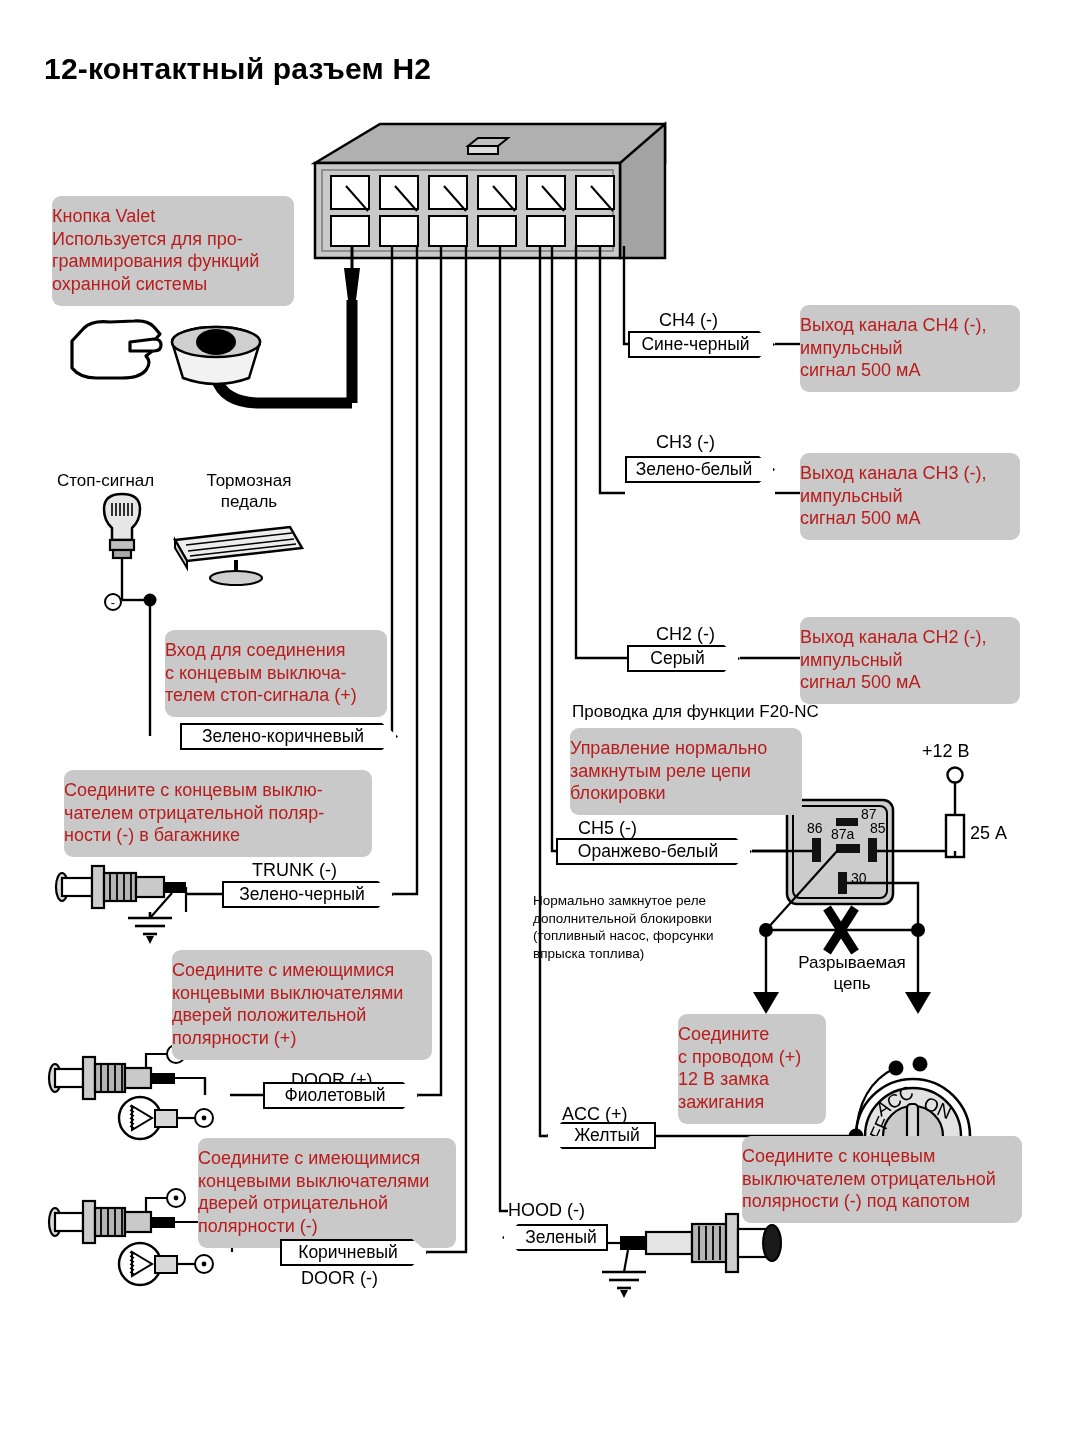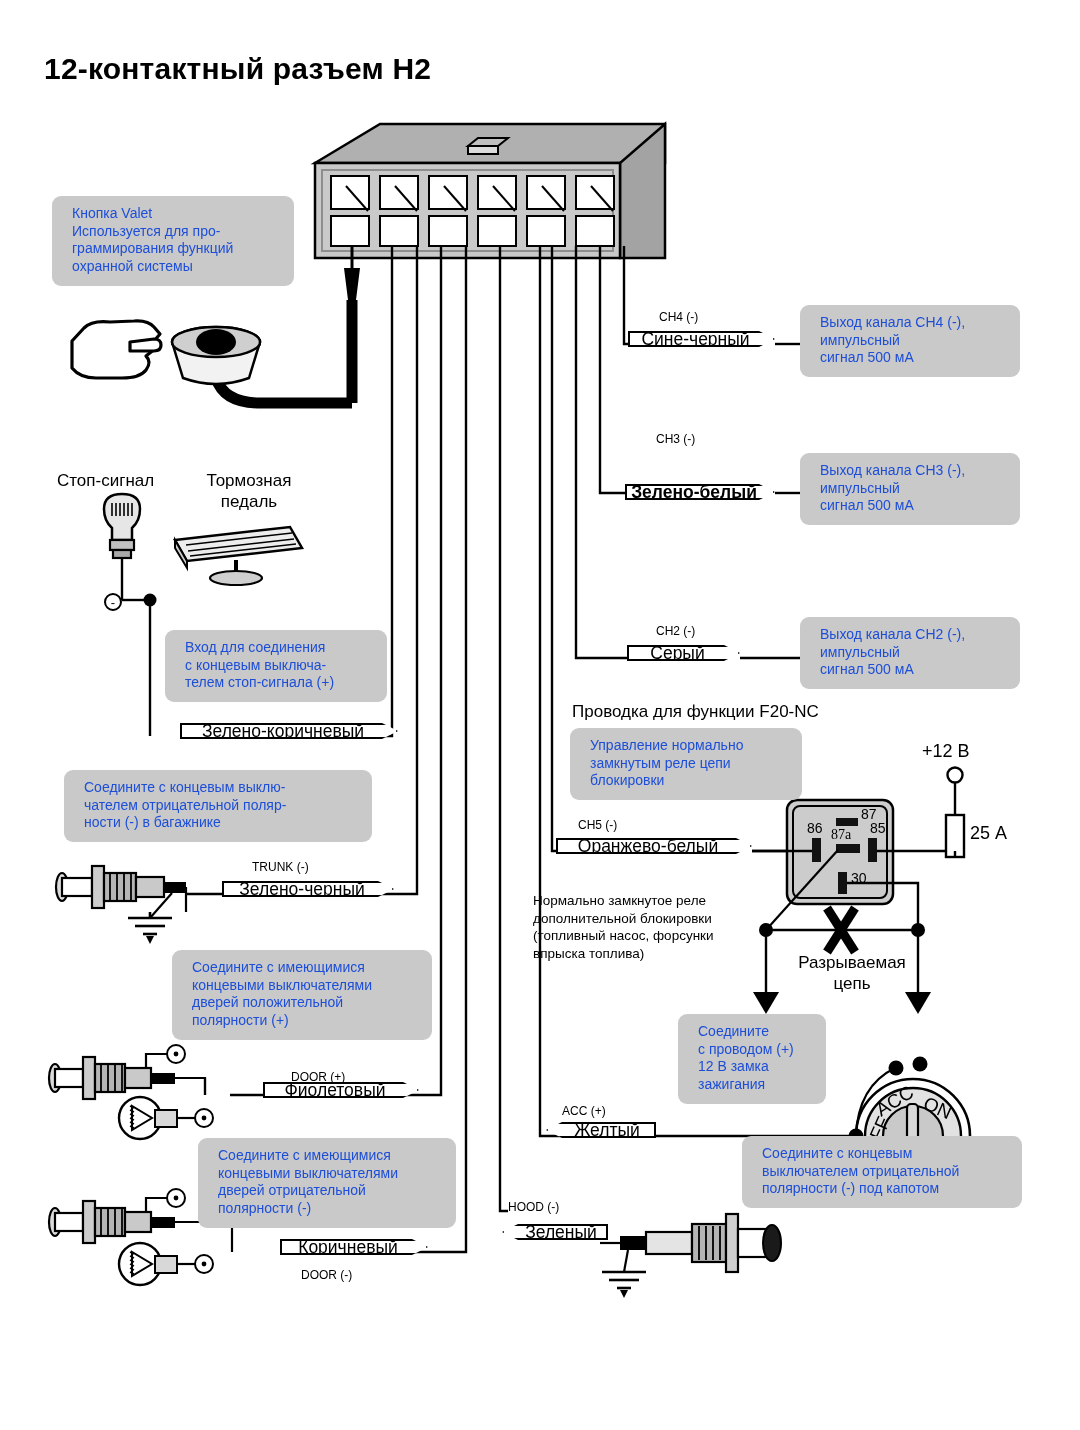--- a/index.html
+++ b/index.html
@@ -16,50 +16,50 @@
   }
   .abs{position:absolute;}
   .title{
     left:44px; top:52px;
     font-size:30px; font-weight:bold; letter-spacing:0.2px;
   }
   
   .note{
     background:#c9c9c9;
     border-radius:9px;
-    padding:9px 12px 10px 20px;
-    font-size:14px;
+    padding:9px 12px 10px 0;
+    font-size:18px;
     line-height:1.26;
-    color:#1d4ed8;
+    color:#b91c1c;
     box-sizing:border-box;
     white-space:pre-line;
   }
   
   .flag{
     position:absolute;
-    height:16px;
+    height:27px;
     background:#fff;
     border:2px solid #000;
     box-sizing:border-box;
     display:flex;align-items:center;justify-content:center;
     font-size:17.5px;
     padding:0 8px;
     white-space:nowrap;
   }
   .flag.right{
     clip-path:polygon(0 0, calc(100% - 16px) 0, 100% 50%, calc(100% - 16px) 100%, 0 100%);
     padding-right:20px;
   }
   .flag.left{
     clip-path:polygon(16px 0, 100% 0, 100% 100%, 16px 100%, 0 50%);
     padding-left:20px;
   }
   .siglabel{
     position:absolute;
-    font-size:12px;
+    font-size:18px;
     white-space:nowrap;
   }
   .plain{position:absolute;font-size:17px;line-height:1.25;white-space:pre-line;}
   .smalltxt{position:absolute;font-size:13.5px;line-height:1.3;white-space:pre-line;}
   svg{display:block;}
   #vec{position:absolute;left:0;top:0;width:1080px;height:1430px;}
 </style>
 </head>
 <body>
 
@@ -424,37 +424,37 @@
 дополнительной блокировки
 (топливный насос, форсунки
 впрыска топлива)</div>
   <div class="plain" style="left:782px;top:952px;text-align:center;width:140px;">Разрываемая
 цепь</div>
   <div class="plain" style="left:922px;top:740px;font-size:18px;">+12 В</div>
   <div class="plain" style="left:970px;top:822px;font-size:18px;">25 А</div>
 
   <div class="plain" style="left:807px;top:820px;font-size:14px;">86</div>
   <div class="plain" style="left:861px;top:806px;font-size:14px;">87</div>
-  <div class="plain" style="left:831px;top:826px;font-size:14px;font-family:Liberation Serif, serif;">87a</div>
+  <div class="plain" style="left:831px;top:826px;font-size:14px;">87a</div>
   <div class="plain" style="left:870px;top:820px;font-size:14px;">85</div>
   <div class="plain" style="left:851px;top:870px;font-size:14px;">30</div>
 
   <div class="siglabel" style="left:659px;top:310px;">CH4 (-)</div>
   <div class="siglabel" style="left:656px;top:432px;">CH3 (-)</div>
   <div class="siglabel" style="left:656px;top:624px;">CH2 (-)</div>
   <div class="siglabel" style="left:578px;top:818px;">CH5 (-)</div>
   <div class="siglabel" style="left:252px;top:860px;">TRUNK (-)</div>
   <div class="siglabel" style="left:291px;top:1070px;">DOOR (+)</div>
   <div class="siglabel" style="left:301px;top:1268px;">DOOR (-)</div>
   <div class="siglabel" style="left:562px;top:1104px;">ACC (+)</div>
   <div class="siglabel" style="left:508px;top:1200px;">HOOD (-)</div>
 
   <div class="flag right" style="left:628px;top:331px;width:147px;">Сине-черный</div>
 
-  <div class="flag right" style="left:625px;top:484px;width:150px;font-weight:bold;">Зелено-белый</div>
+  <div class="flag right" style="left:625px;top:456px;width:150px;">Зелено-белый</div>
 
   <div class="flag right" style="left:627px;top:645px;width:113px;">Серый</div>
 
   <div class="flag right" style="left:556px;top:838px;width:196px;">Оранжево-белый</div>
 
   <div class="flag right" style="left:180px;top:723px;width:218px;text-align:right;">Зелено-коричневый</div>
 
   <div class="flag right" style="left:222px;top:881px;width:172px;">Зелено-черный</div>
 
   <div class="flag right" style="left:263px;top:1082px;width:156px;">Фиолетовый</div>

